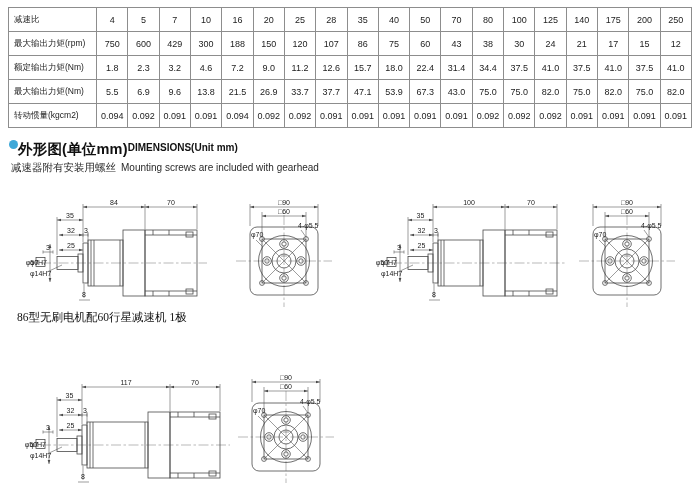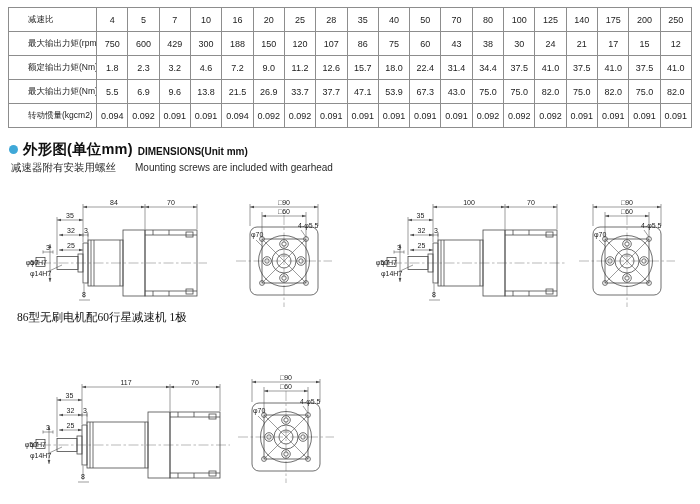--- a/index.html
+++ b/index.html
@@ -2,27 +2,27 @@
 <html><head>
 <meta charset="utf-8">
 <style>
   *{margin:0;padding:0;box-sizing:border-box}
   html,body{background:#fff}
   body{width:700px;height:504px;font-family:"Liberation Sans",sans-serif;color:#1a1a1a;position:relative}
   .page{position:absolute;left:0;top:0;width:700px;height:504px;background:#ffffff;overflow:hidden}
 
   table.spec{position:absolute;left:8px;top:7px;width:684px;border-collapse:collapse;table-layout:fixed}
   table.spec td{border:1px solid #8d8d8d;font-size:9px;text-align:center;height:24px;padding:0 1px;white-space:nowrap;overflow:hidden;color:#222}
-  table.spec td:first-child{width:88px;text-align:left;padding-left:19px;font-size:8.5px}
-
-  .sec-head{position:absolute;left:9px;top:140px;display:flex;align-items:center;gap:5px}
+  table.spec td:first-child{width:88px;text-align:left;padding-left:5px;font-size:8.5px}
+
+  .sec-head{position:absolute;left:9px;top:140px;display:flex;align-items:flex-start;}
   .bullet{width:9px;height:9px;border-radius:50%;background:#3fa8d8;flex:0 0 auto}
   .t-cn{font-size:14.5px;font-weight:bold;color:#111;letter-spacing:.2px}
   .t-en{font-size:10px;font-weight:bold;color:#111;position:relative;top:2px}
-  .sub{position:absolute;left:11px;top:161px;display:flex;gap:19px;align-items:baseline}
+  .sub{position:absolute;left:11px;top:161px;display:flex;gap:5px;align-items:baseline}
   .sub-cn{font-size:10.5px;color:#2a2a2a}
   .sub-en{font-size:10px;color:#2a2a2a}
 
   svg.draw{position:absolute;overflow:visible}
   .ln{stroke:#4a4a4a;stroke-width:.8;fill:none}
   .dl{stroke:#5a5a5a;stroke-width:.6;fill:none}
   .cl{stroke:#8a8a8a;stroke-width:.6;stroke-dasharray:10 2.5 2.5 2.5;fill:none}
   .arr{fill:#4a4a4a;stroke:none}
   text.dim{font-family:"Liberation Sans",sans-serif;font-size:7px;fill:#222}
 

